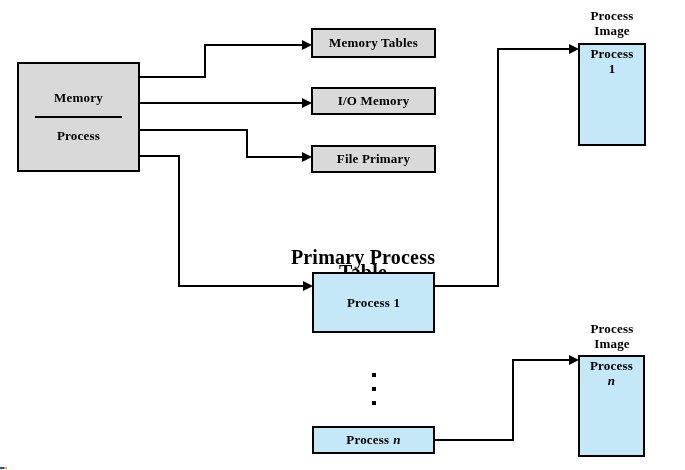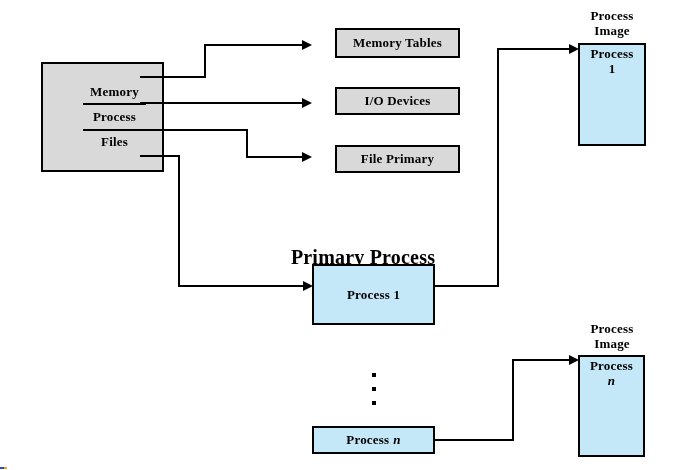--- a/index.html
+++ b/index.html
@@ -9,21 +9,21 @@
     background:var(--background,#ffffff);
     color:var(--text,#000000);
     font-family:"Liberation Serif","DejaVu Serif",serif;
     font-weight:bold; letter-spacing:.2px;
   }
   .box {
     position:absolute; border:2px solid var(--line,#000);
     display:flex; align-items:center; justify-content:center;
     font-size:13px;
   }
-  .gray { background:var(--box-gray,#d9d9d9);margin-left:24px; }
+  .gray { background:var(--box-gray,#d9d9d9); }
   .blue { background:var(--box-blue,#c5e8f8); }
   .stack, .ppt { flex-direction:column; align-items:stretch; padding:16px; }
   .stack .row, .ppt .row {
     flex:1; display:flex; align-items:center; justify-content:center;
   }
   .stack .row + .row, .ppt .row + .row { border-top:2px solid var(--line,#000); }
   .hline { position:absolute; height:2px; background:var(--line,#000); }
   .vline { position:absolute; width:2px; background:var(--line,#000); }
   .arr {
     position:absolute; width:0; height:0;
@@ -48,37 +48,34 @@
 </head>
 <body>
 
 <div class="box stack gray" style="left:17px;top:62px;width:123px;height:110px;">
   <div class="row gray">
     <span>Memory</span>
   </div>
   <div class="row gray">
     <span>Process</span>
   </div>
-  <div class="row gray">
-    <span>Files</span>
-  </div>
 </div>
 
 <div class="box gray" style="left:311px;top:28px;width:125px;height:30px;">
   <span>Memory Tables</span>
 </div>
 <div class="box gray" style="left:311px;top:87px;width:125px;height:28px;">
-  <span>I/O Devices</span>
+  <span>I/O Memory</span>
 </div>
 <div class="box gray" style="left:311px;top:145px;width:125px;height:28px;">
   <span>File Primary</span>
 </div>
 
 <div class="label ppt-title" style="left:281px;top:250px;width:164px;">Primary Process Table</div>
-<div class="box ppt blue" style="left:312px;top:264px;width:123px;height:61px;">
+<div class="box ppt blue" style="left:312px;top:272px;width:123px;height:61px;">
   <div class="row">
     <span>Process 1</span>
   </div>
 </div>
 
 <div class="dots" style="left:312px;top:373px;width:123px;">
   <div class="dot"></div>
   <div class="dot"></div>
   <div class="dot"></div>
 </div>

